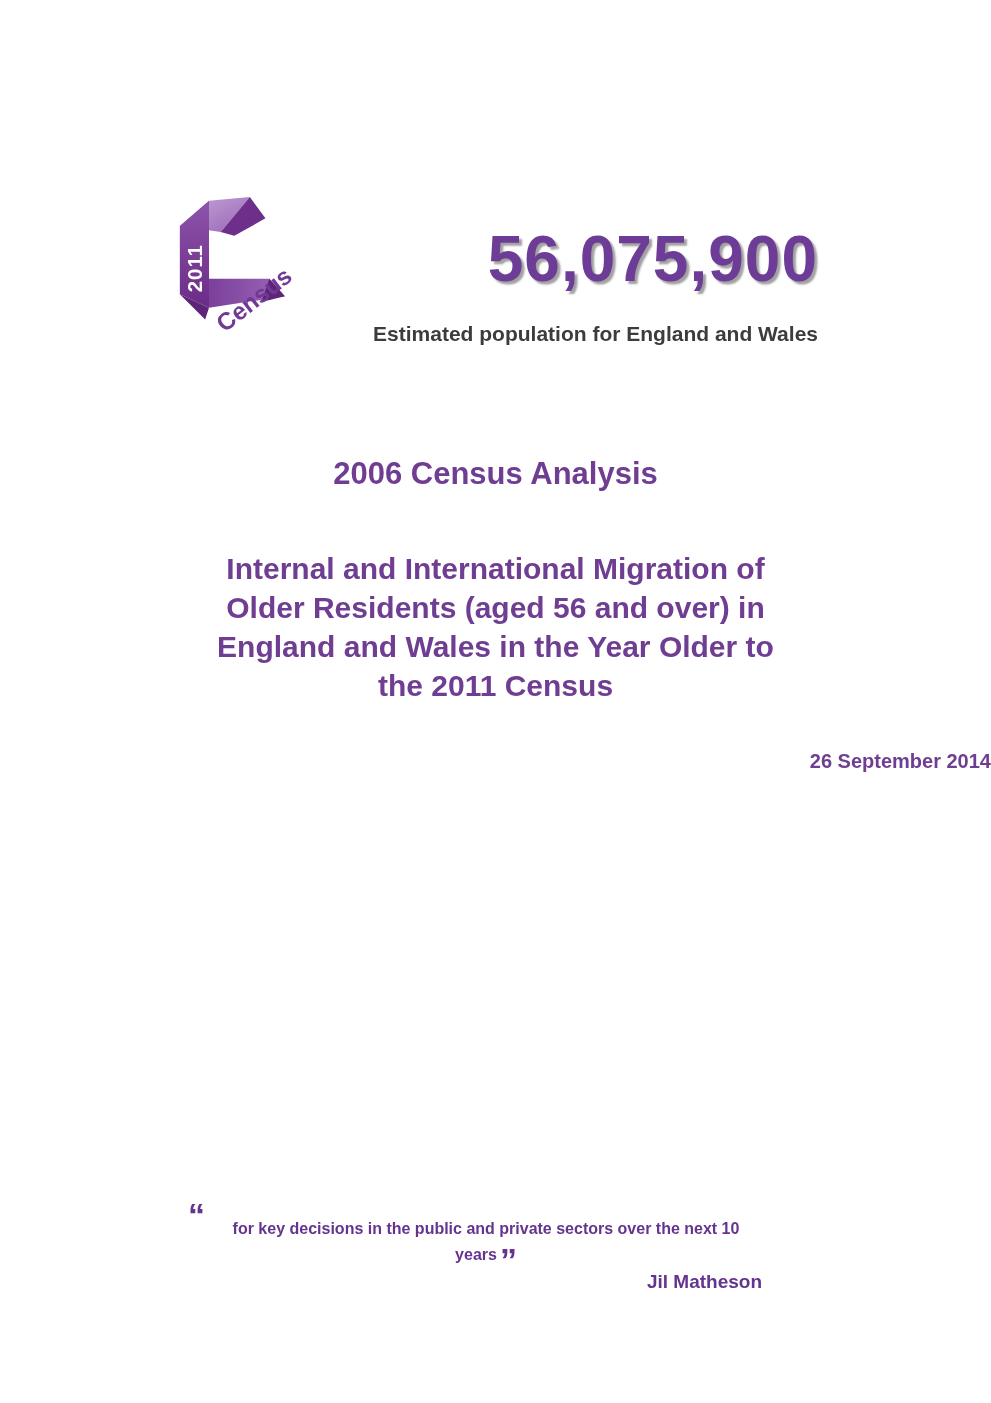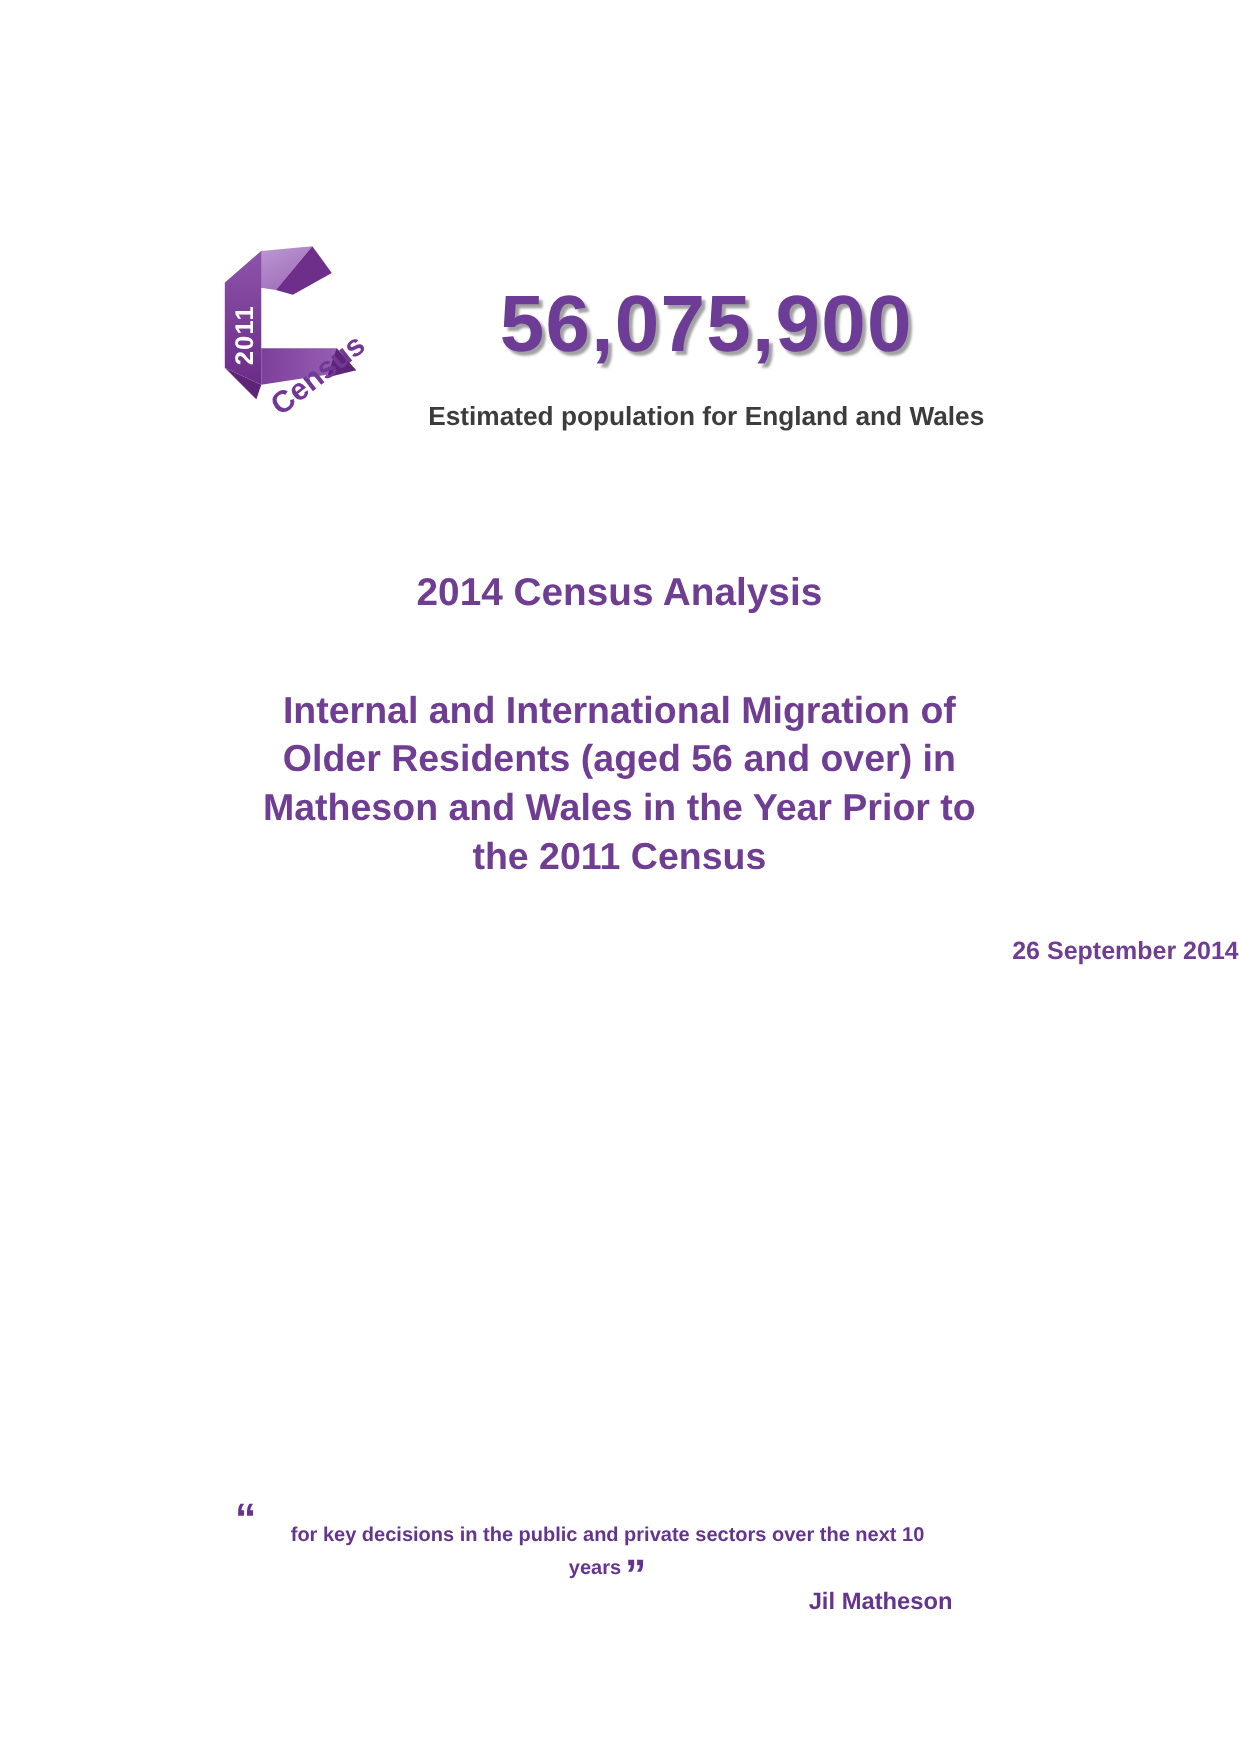--- a/index.html
+++ b/index.html
@@ -9,21 +9,21 @@
     height: 1403px;
     background: #ffffff;
     overflow: hidden;
     font-family: "Liberation Sans", sans-serif;
   }
 
   
   .logo { position: absolute; left: 174px; top: 190px; width: 142px; height: 152px; }
 
   
-  .pop-block { position: absolute; left: 330px; top: 228px; width: 470px; text-align: center; }
+  .pop-block { position: absolute; left: 348px; top: 228px; width: 470px; text-align: right; }
   .pop-figure {
     font-size: 64px; line-height: 62px; font-weight: bold;
     color: #6d3c96; letter-spacing: 1px;
     text-shadow: 3px 3px 2px rgba(110,110,110,0.65);
   }
   .pop-caption { margin-top: 32px; font-size: 21px; font-weight: bold; color: #3c3c3c; }
 
   
   .series-title {
     position: absolute; left: 0; top: 456px; width: 100%; margin: 0;
@@ -75,26 +75,26 @@
       <text transform="translate(29,104) rotate(-90)" font-family="'Liberation Sans',sans-serif" font-size="21" font-weight="bold" fill="#ffffff" letter-spacing="1">2011</text>
       <text transform="translate(52,146) rotate(-38)" font-family="'Liberation Sans',sans-serif" font-size="25" font-weight="bold" fill="#713896">Census</text>
     </svg>
   </div>
 
   <div class="pop-block">
     <div class="pop-figure">56,075,900</div>
     <div class="pop-caption">Estimated population for England and Wales</div>
   </div>
 
-  <h1 class="series-title">2014 Census Analysis</h1>
+  <h1 class="series-title">2006 Census Analysis</h1>
 
   <div class="main-title">
     <div>Internal and International Migration of</div>
     <div>Older Residents (aged 56 and over) in</div>
-    <div>Matheson and Wales in the Year Prior to</div>
+    <div>England and Wales in the Year Older to</div>
     <div>the 2011 Census</div>
   </div>
 
   <div class="pub-date">26 September 2014</div>
 
   <div class="quote-block">
     <div class="quote-text">
       <span class="open-quote">“</span>
       <div><span>for key decisions in the public and private sectors over the next 10 years</span><span class="close-quote">”</span></div>
     </div>

